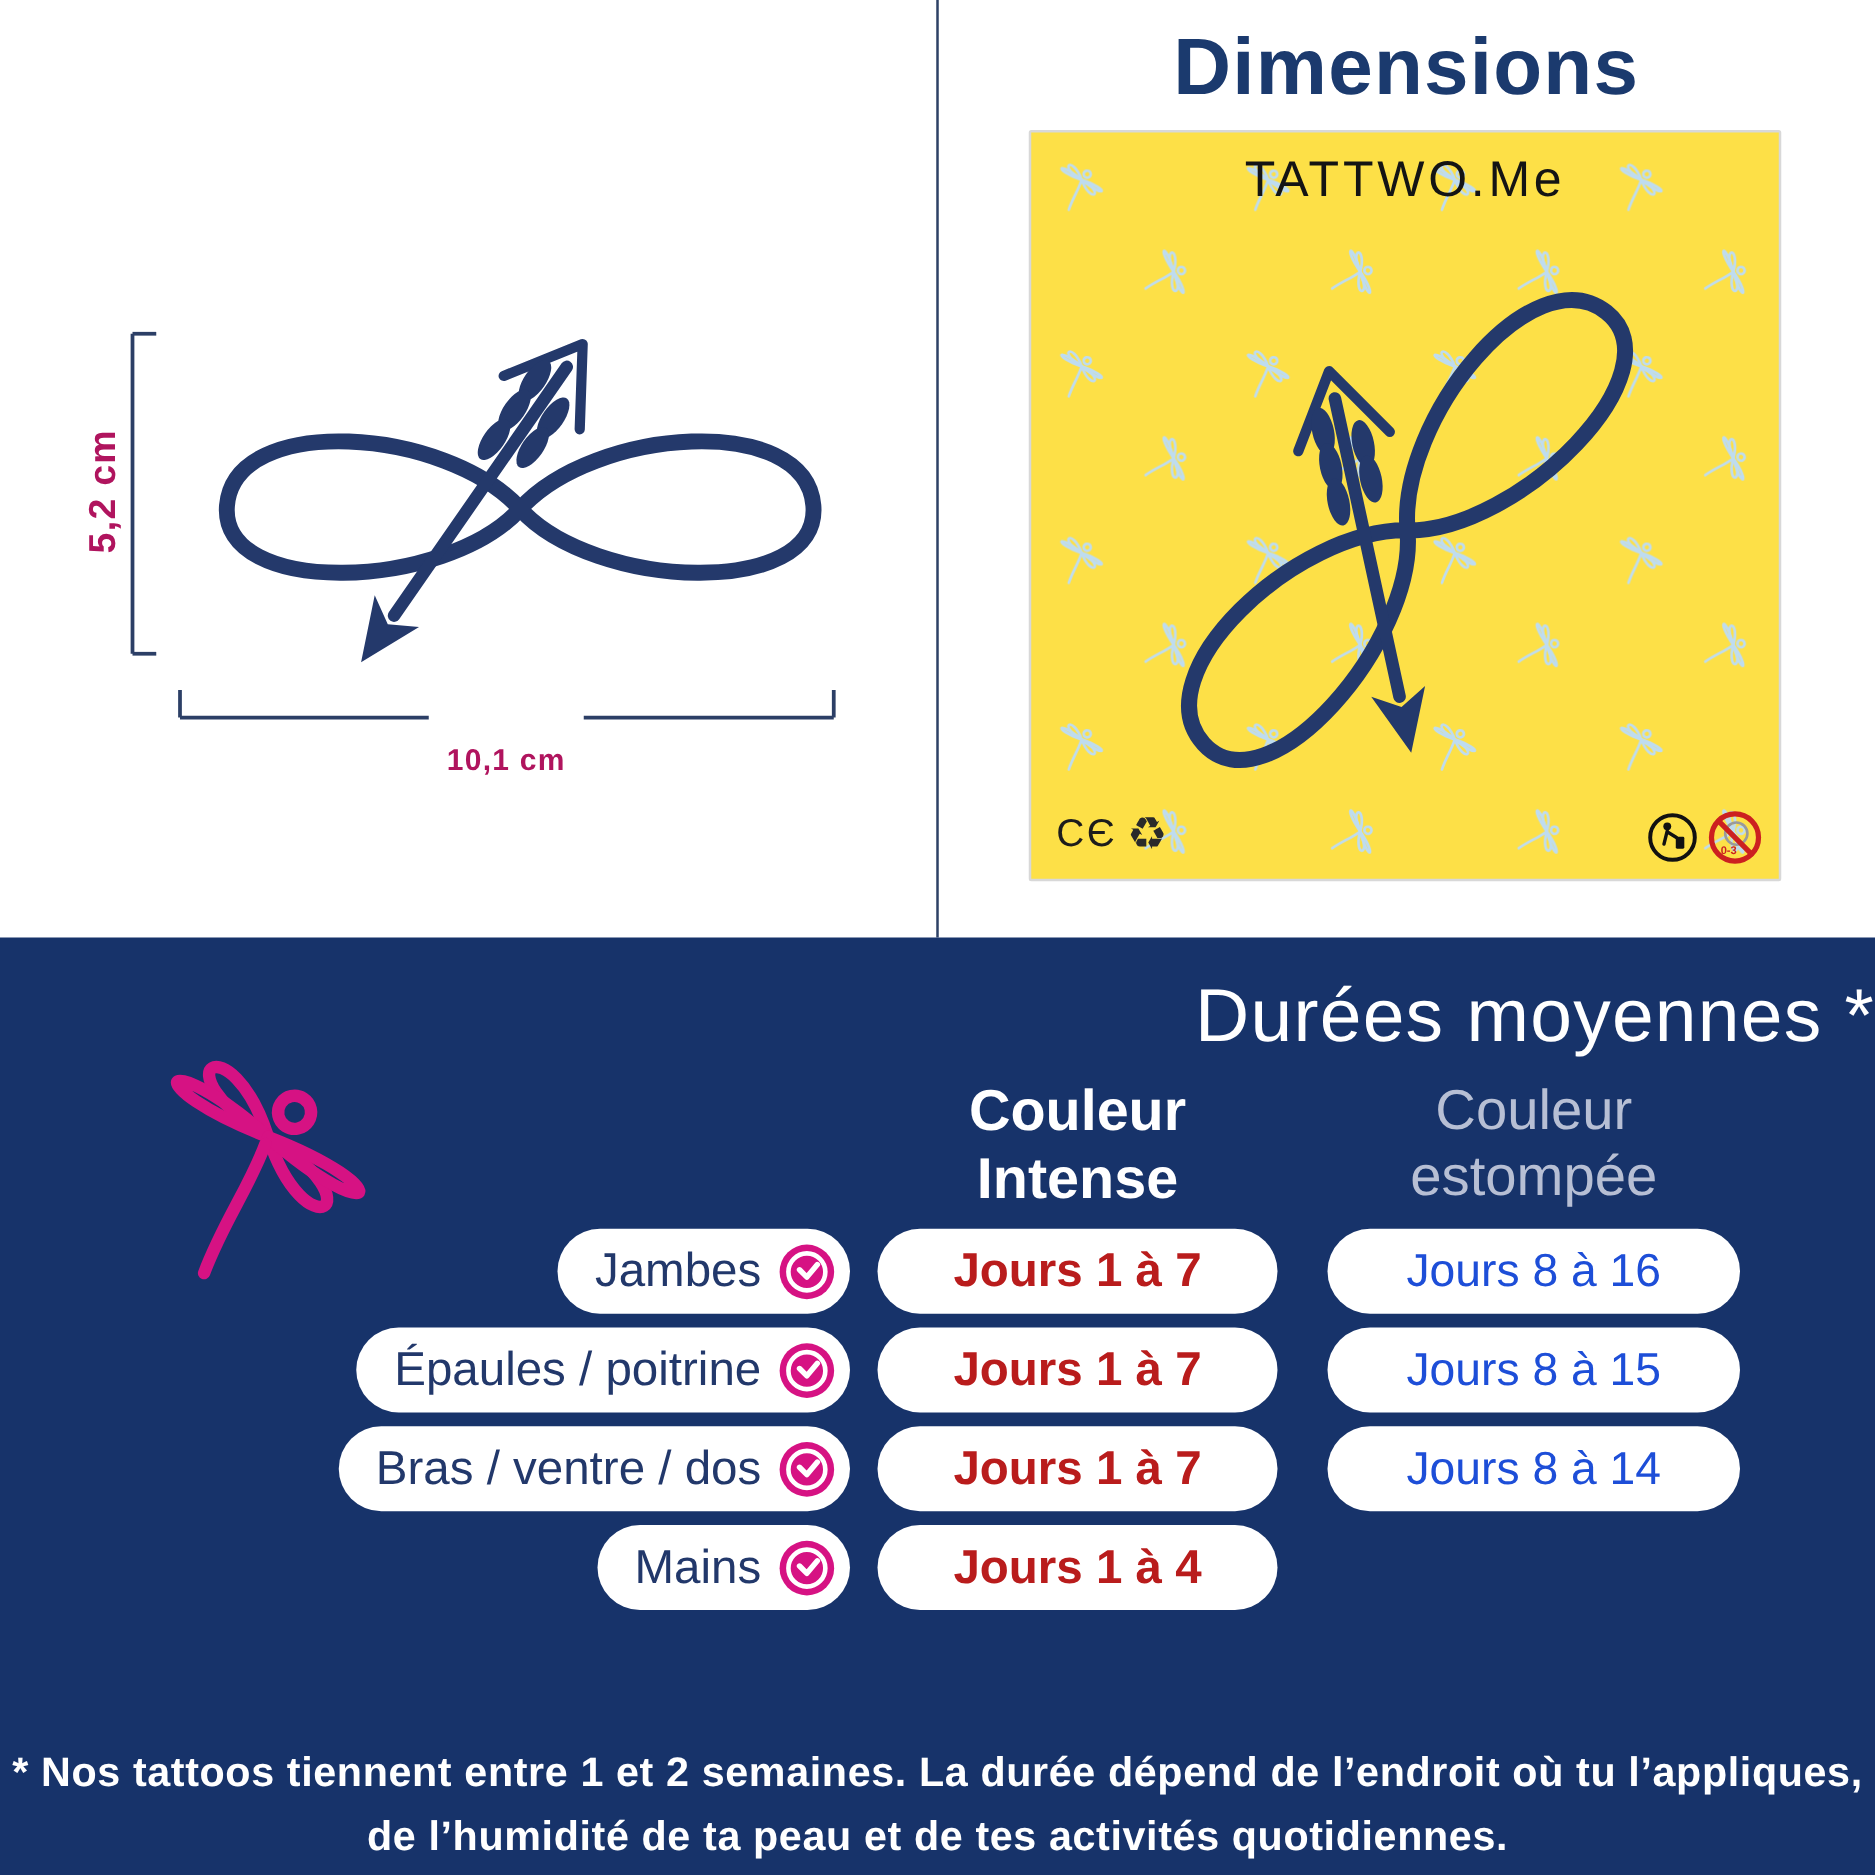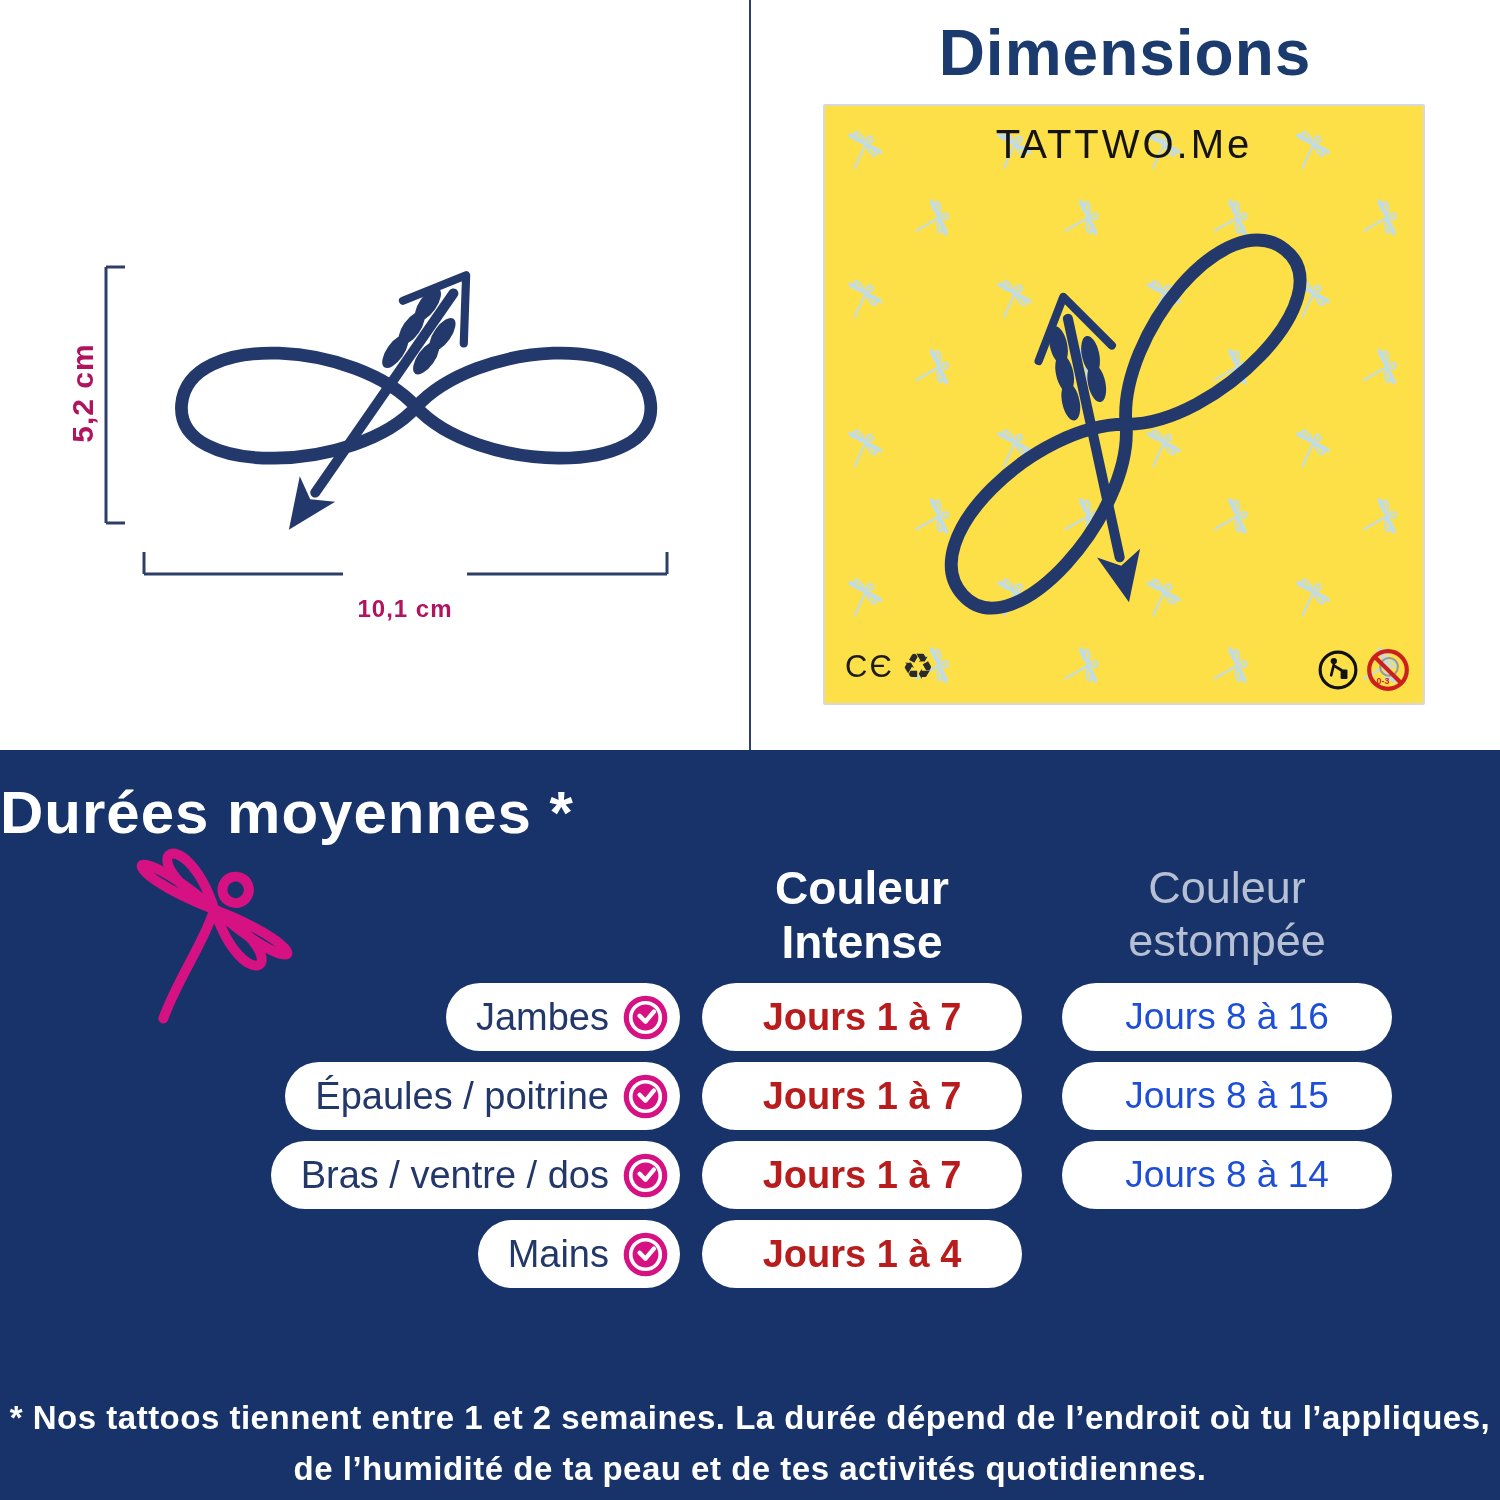--- a/index.html
+++ b/index.html
@@ -46,22 +46,22 @@
   .ce-mark { font-size:31px; color:#1c1c1c; font-weight:400; letter-spacing:2px; }
   .recycle { font-size:36px; color:#2a2a2a; line-height:1; }
   .sku-wrap { position:absolute; left:0; top:6px; width:100%; text-align:center; font-size:30px; }
   .sku-bold { color:#7a7a7a; font-weight:bold; }
   .sku { color:#5c5c5c; }
   .safety-group { position:absolute; right:12px; top:0; display:flex; align-items:center; gap:6px; }
 
   
   .durations { position:absolute; left:0; top:750px; width:1500px; height:750px; background:#17336a; }
   .durations-title {
-    position:absolute; left:0; top:28px; width:100%; text-align:left;
-    color:#ffffff; font-size:60px; font-weight:bold; letter-spacing:1px;
+    position:absolute; left:0; top:28px; width:100%; text-align:right;
+    color:#ffffff; font-size:60px; font-weight:normal; letter-spacing:1px;
   }
   .pink-dragonfly { position:absolute; left:112px; top:52px; width:205px; height:235px; color:#d61283; }
 
   .table { position:absolute; left:0; top:112px; width:1248px; }
   .hdr-row { display:flex; align-items:flex-start; }
   .hdr-spacer { flex:0 0 702px; }
   .hdr-gap { flex:0 0 40px; }
   .hdr-intense { flex:0 0 320px; text-align:center; color:#ffffff; font-weight:bold; font-size:46px; line-height:1.17; }
   .hdr-faded { flex:0 0 330px; text-align:center; color:#b7bfd4; font-weight:400; font-size:45px; line-height:1.17; }
 

